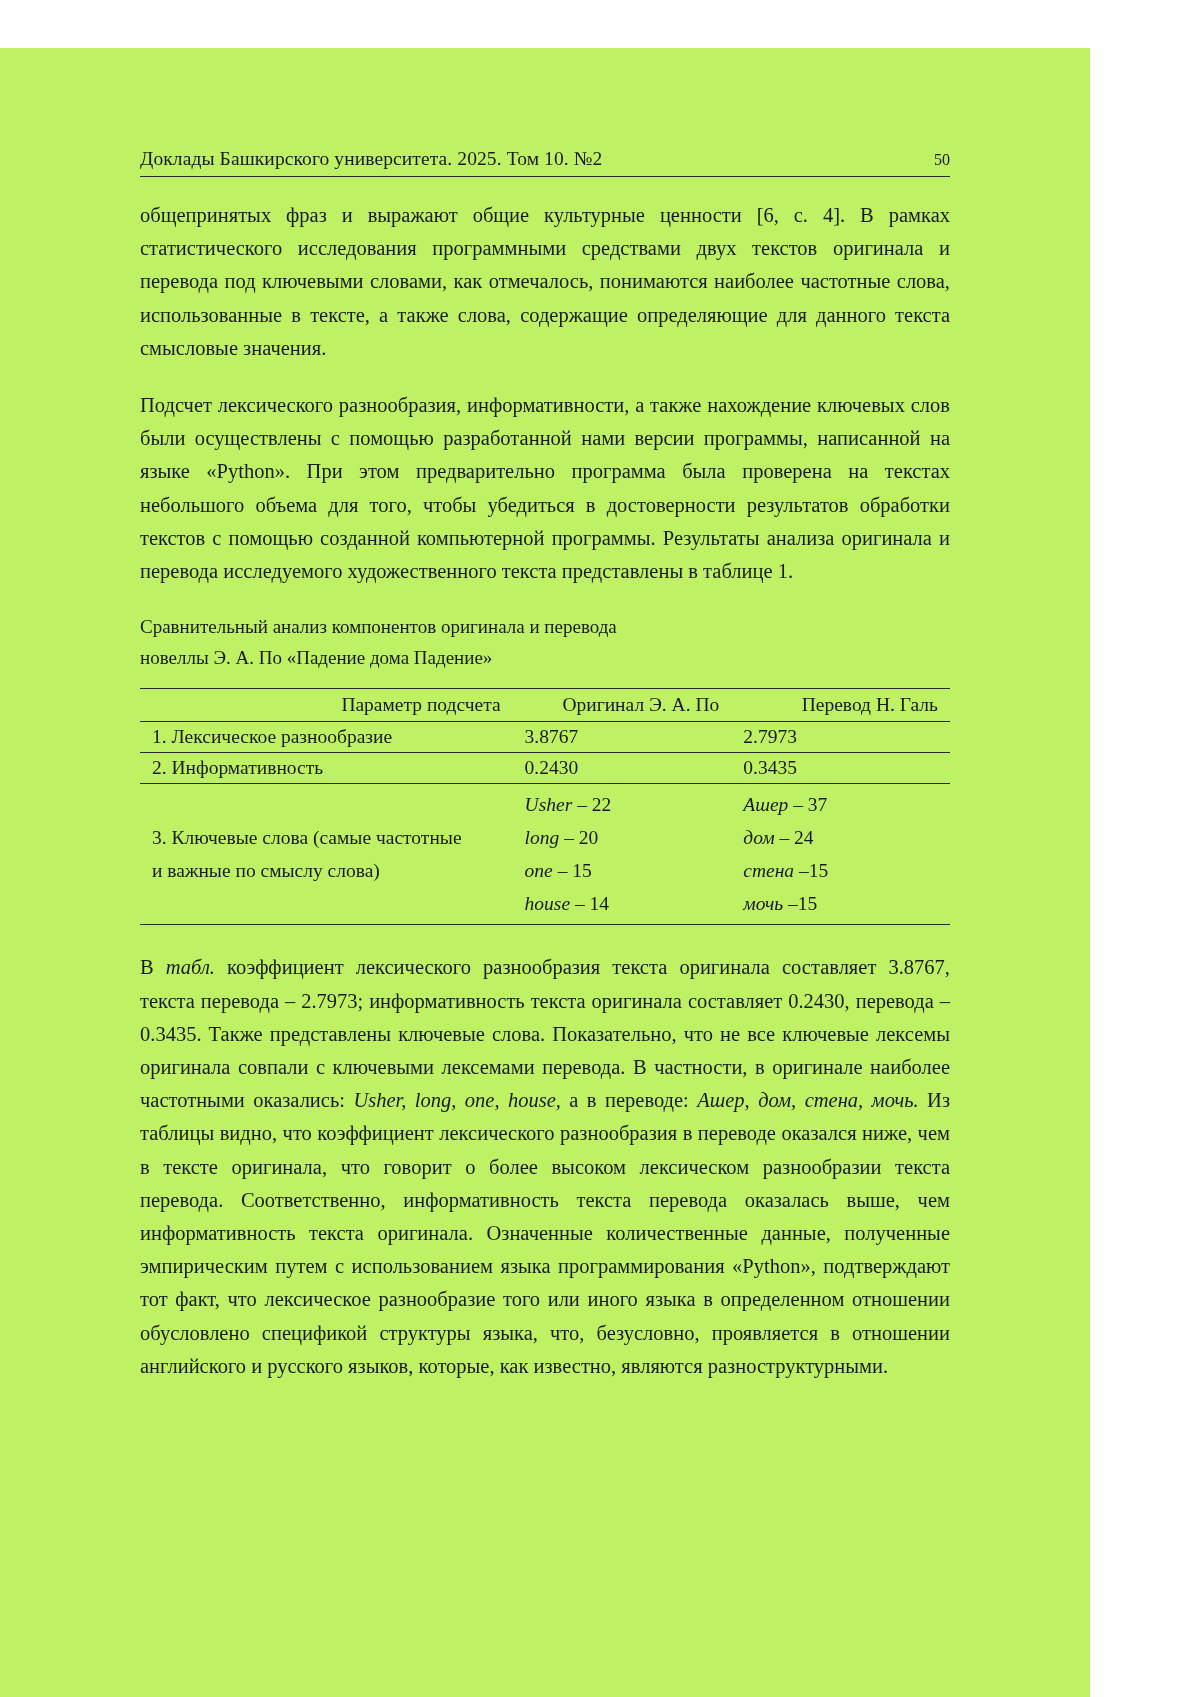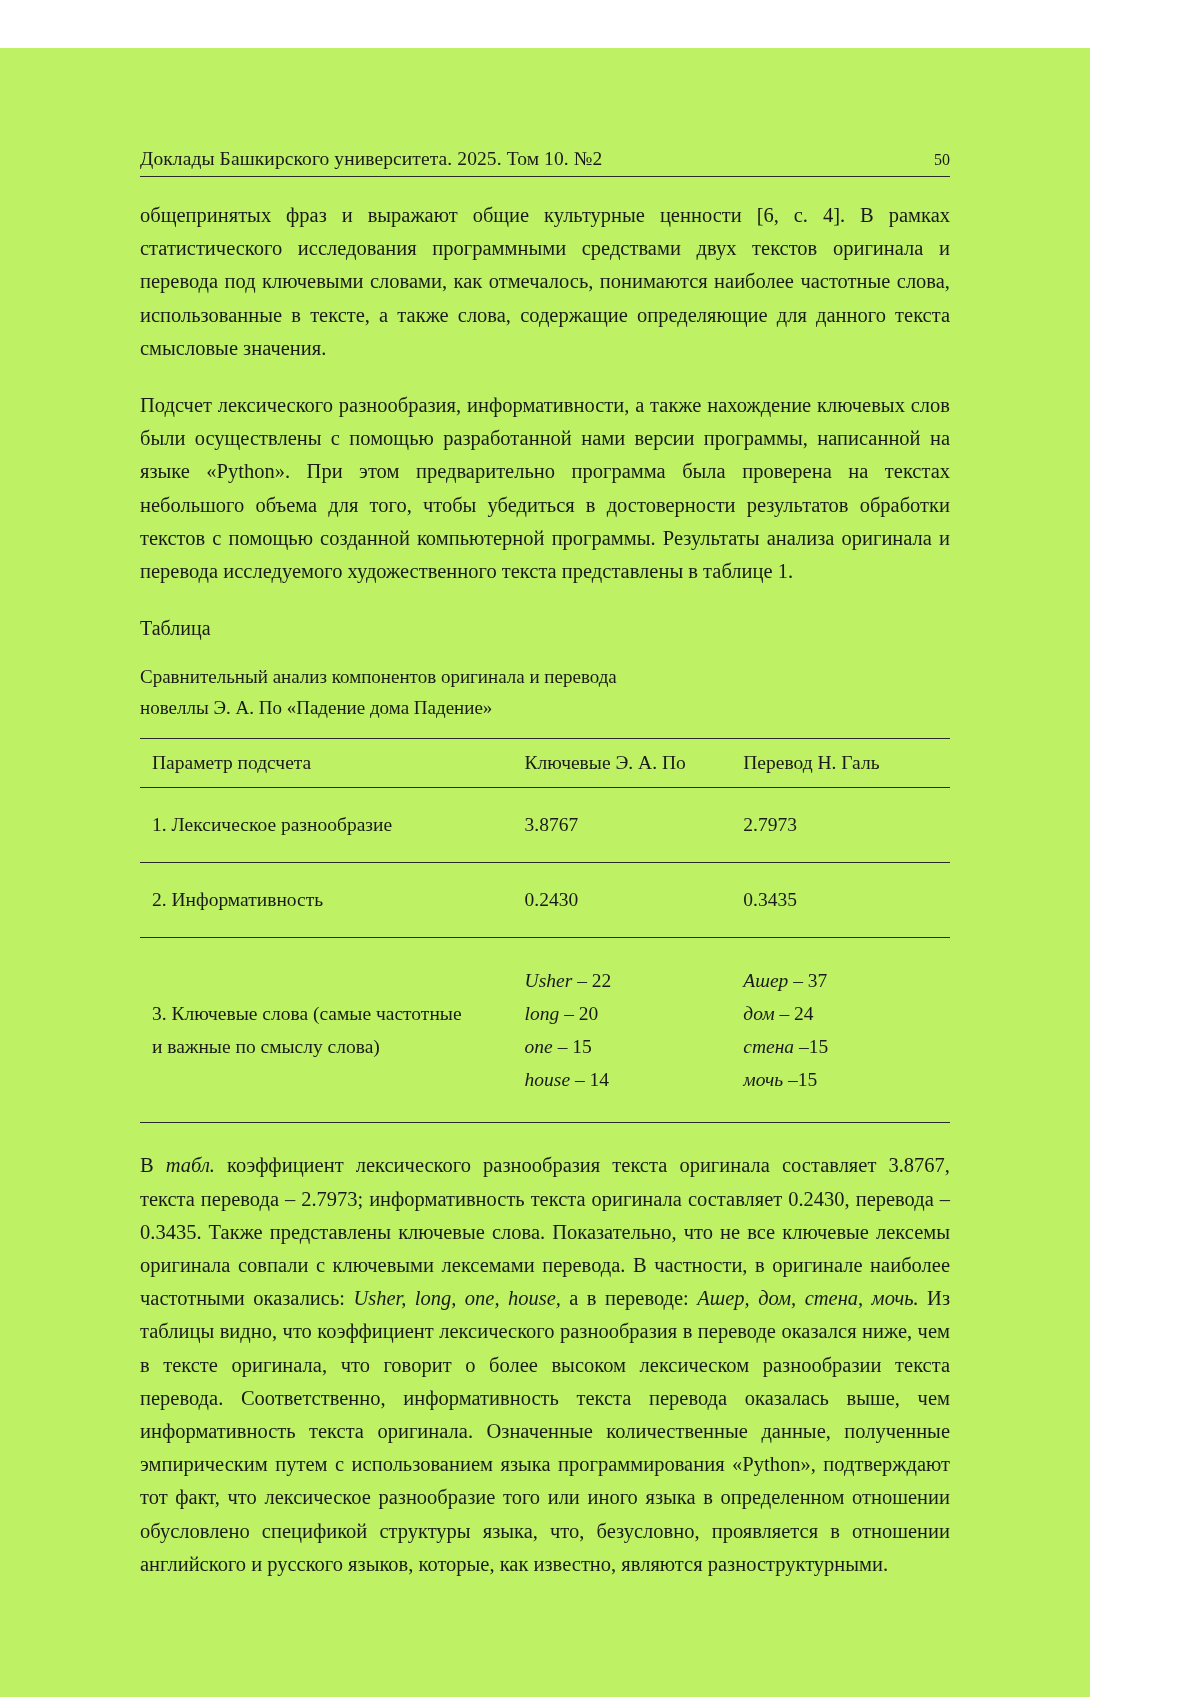--- a/index.html
+++ b/index.html
@@ -67,26 +67,27 @@
     width: 100%;
     border-collapse: collapse;
     font-size: 19.5px;
     margin: 0 0 26px 0;
   }
   table.data-table td, table.data-table th {
     border: none;
     vertical-align: middle;
     text-align: left;
     font-weight: normal;
-    padding: 26px 12px;
+    padding: 4px 12px;
   }
   table.data-table tr.head td {
     border-top: 1.6px solid #2a2a2a;
     border-bottom: 1.2px solid #2a2a2a;
-    padding: 13px 12px;
+    padding: 5px 12px;
+    text-align: right;
   }
   table.data-table tr.row td {
     border-bottom: 1.2px solid #2a2a2a;
   }
   table.data-table tr.kw-last td {
     border-bottom: 1.6px solid #2a2a2a;
   }
   .col-sep {
     border-left: 1.2px solid #2a2a2a;
   }
@@ -116,37 +117,36 @@
   <div class="runhead">
     <span class="rh-left">Доклады Башкирского университета. 2025. Том 10. №2</span>
     <span class="rh-right">50</span>
   </div>
 
   <div class="body-text">
 
     <p class="para">общепринятых фраз и выражают общие культурные ценности [6, с. 4]. В рамках статистического исследования программными средствами двух текстов оригинала и перевода под ключевыми словами, как отмечалось, понимаются наиболее частотные слова, использованные в тексте, а также слова, содержащие определяющие для данного текста смысловые значения.</p>
     <p class="para">Подсчет лексического разнообразия, информативности, а также нахождение ключевых слов были осуществлены с помощью разработанной нами версии программы, написанной на языке «Python». При этом предварительно программа была проверена на текстах небольшого объема для того, чтобы убедиться в достоверности результатов обработки текстов с помощью созданной компьютерной программы. Результаты анализа оригинала и перевода исследуемого художественного текста представлены в таблице 1.</p>
 
-    <p class="table-caption-label">Таблица</p>
 
     <p class="table-caption-text">
       <span>Сравнительный анализ компонентов оригинала и перевода</span><br>
       <span>новеллы Э. А. По «Падение дома Падение»</span>
     </p>
 
     <table class="data-table">
       <colgroup>
         <col class="c1">
           <col class="c2">
           <col class="c3">
       </colgroup>
       <tbody>
         <tr class="head">
           <td>Параметр подсчета</td>
-          <td class="col-sep">Ключевые Э. А. По</td>
+          <td class="col-sep">Оригинал Э. А. По</td>
           <td class="col-sep">Перевод Н. Галь</td>
         </tr>
 
         <tr class="row">
           <td>1. Лексическое разнообразие</td>
           <td class="col-sep">3.8767</td>
           <td class="col-sep">2.7973</td>
         </tr>
 
         <tr class="row">

